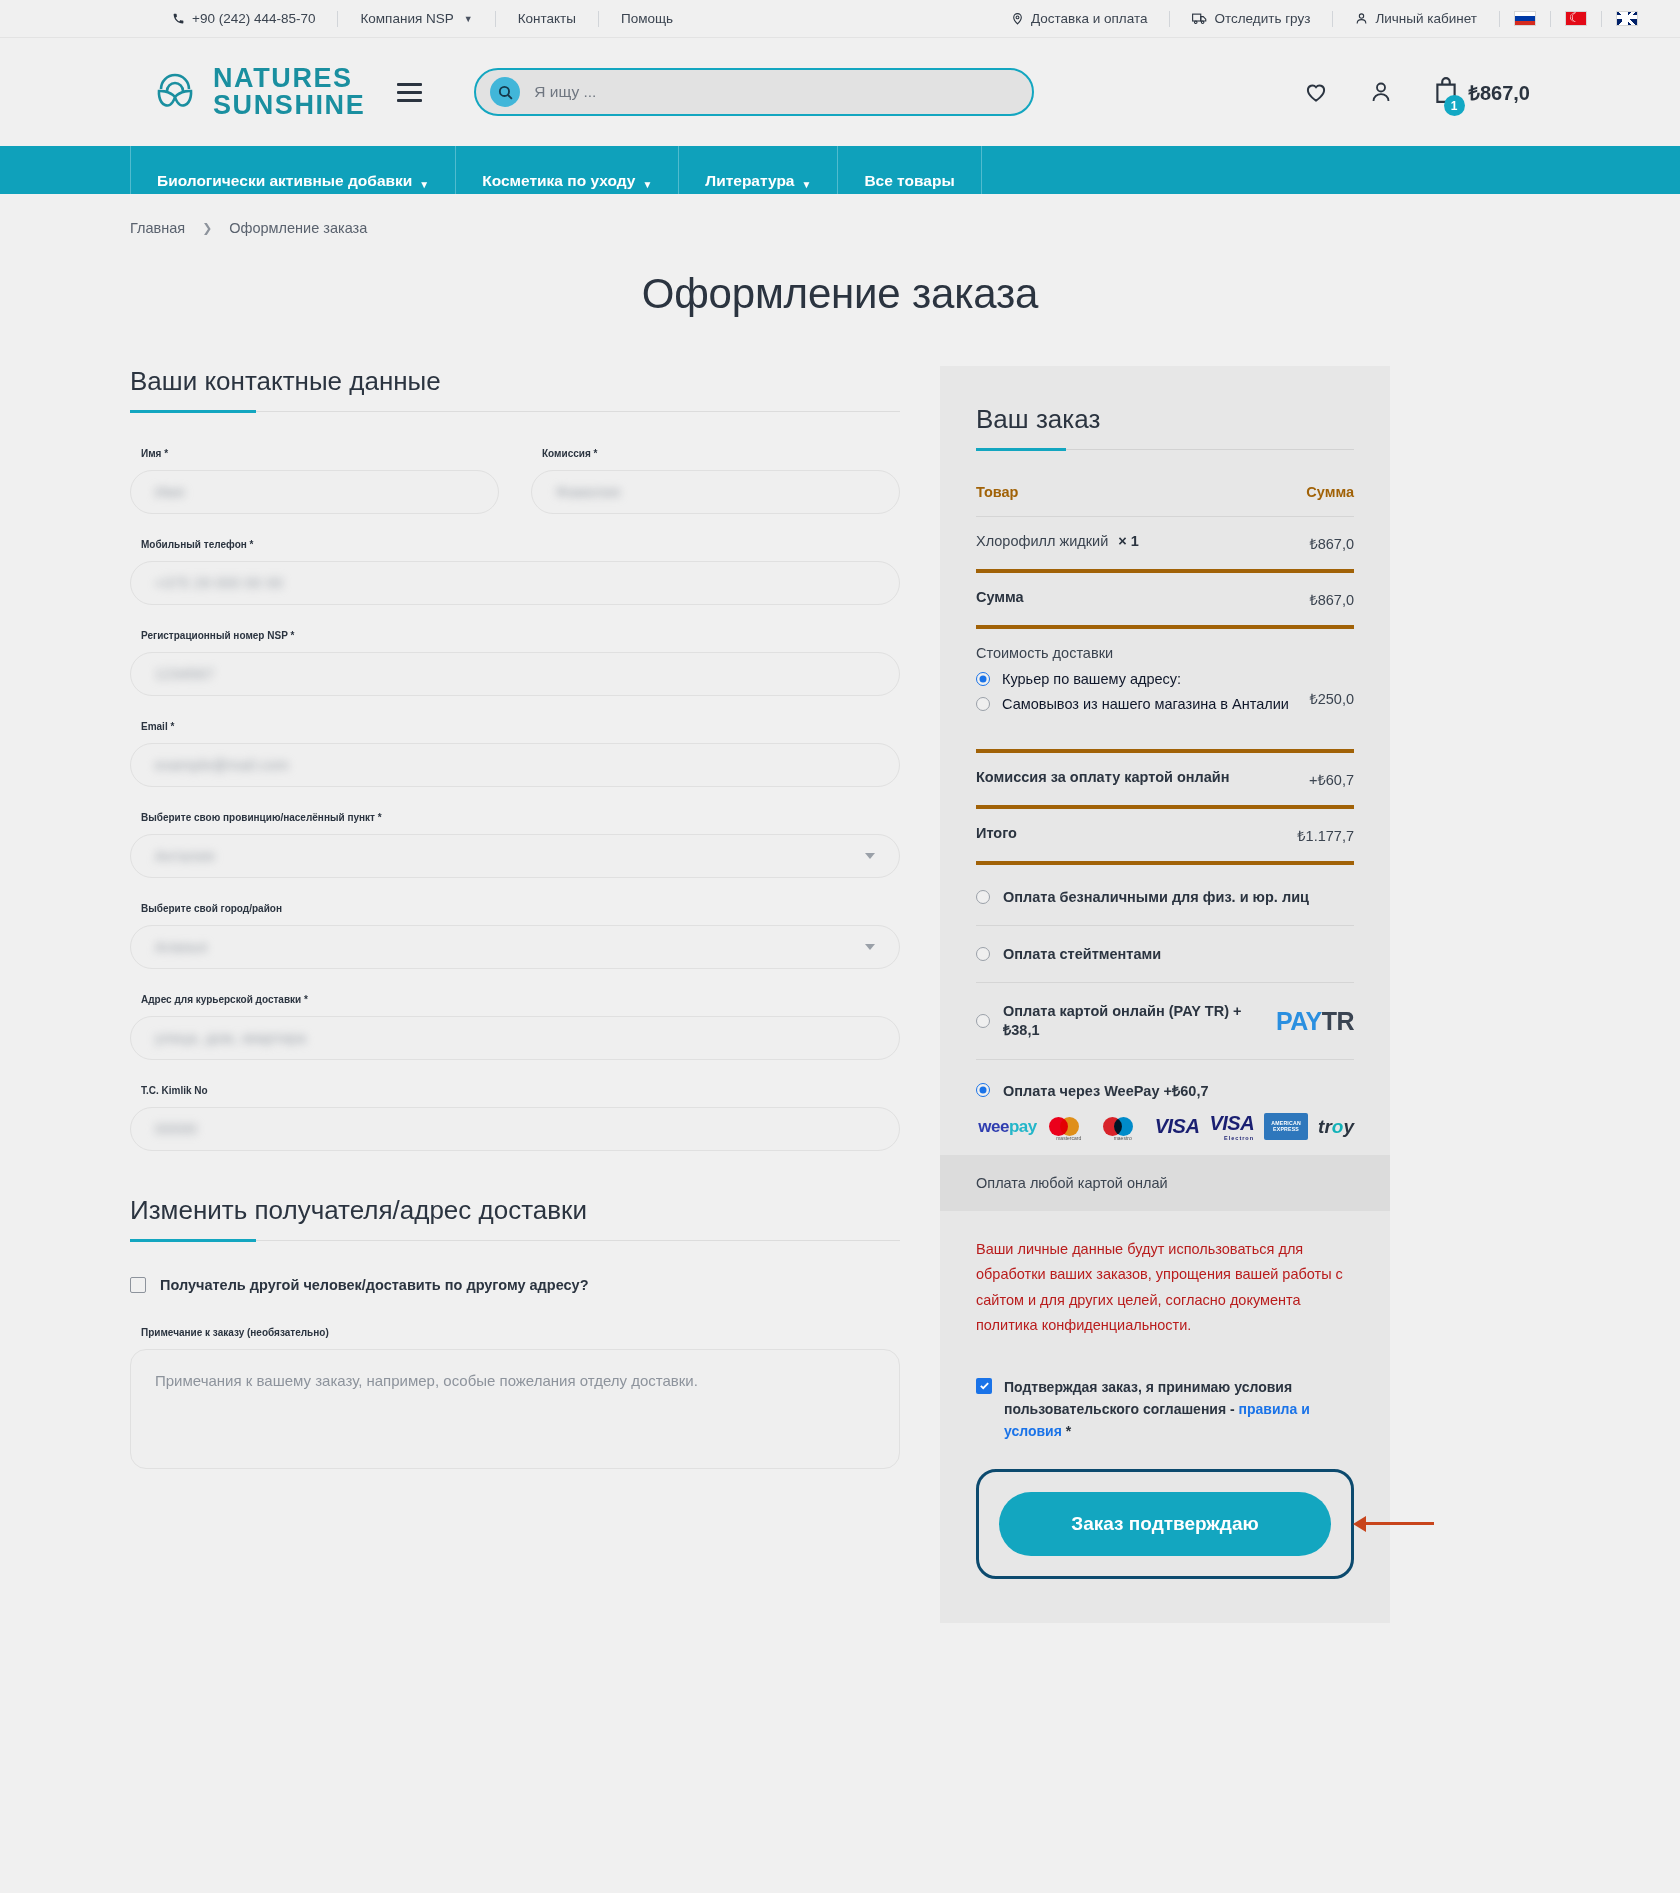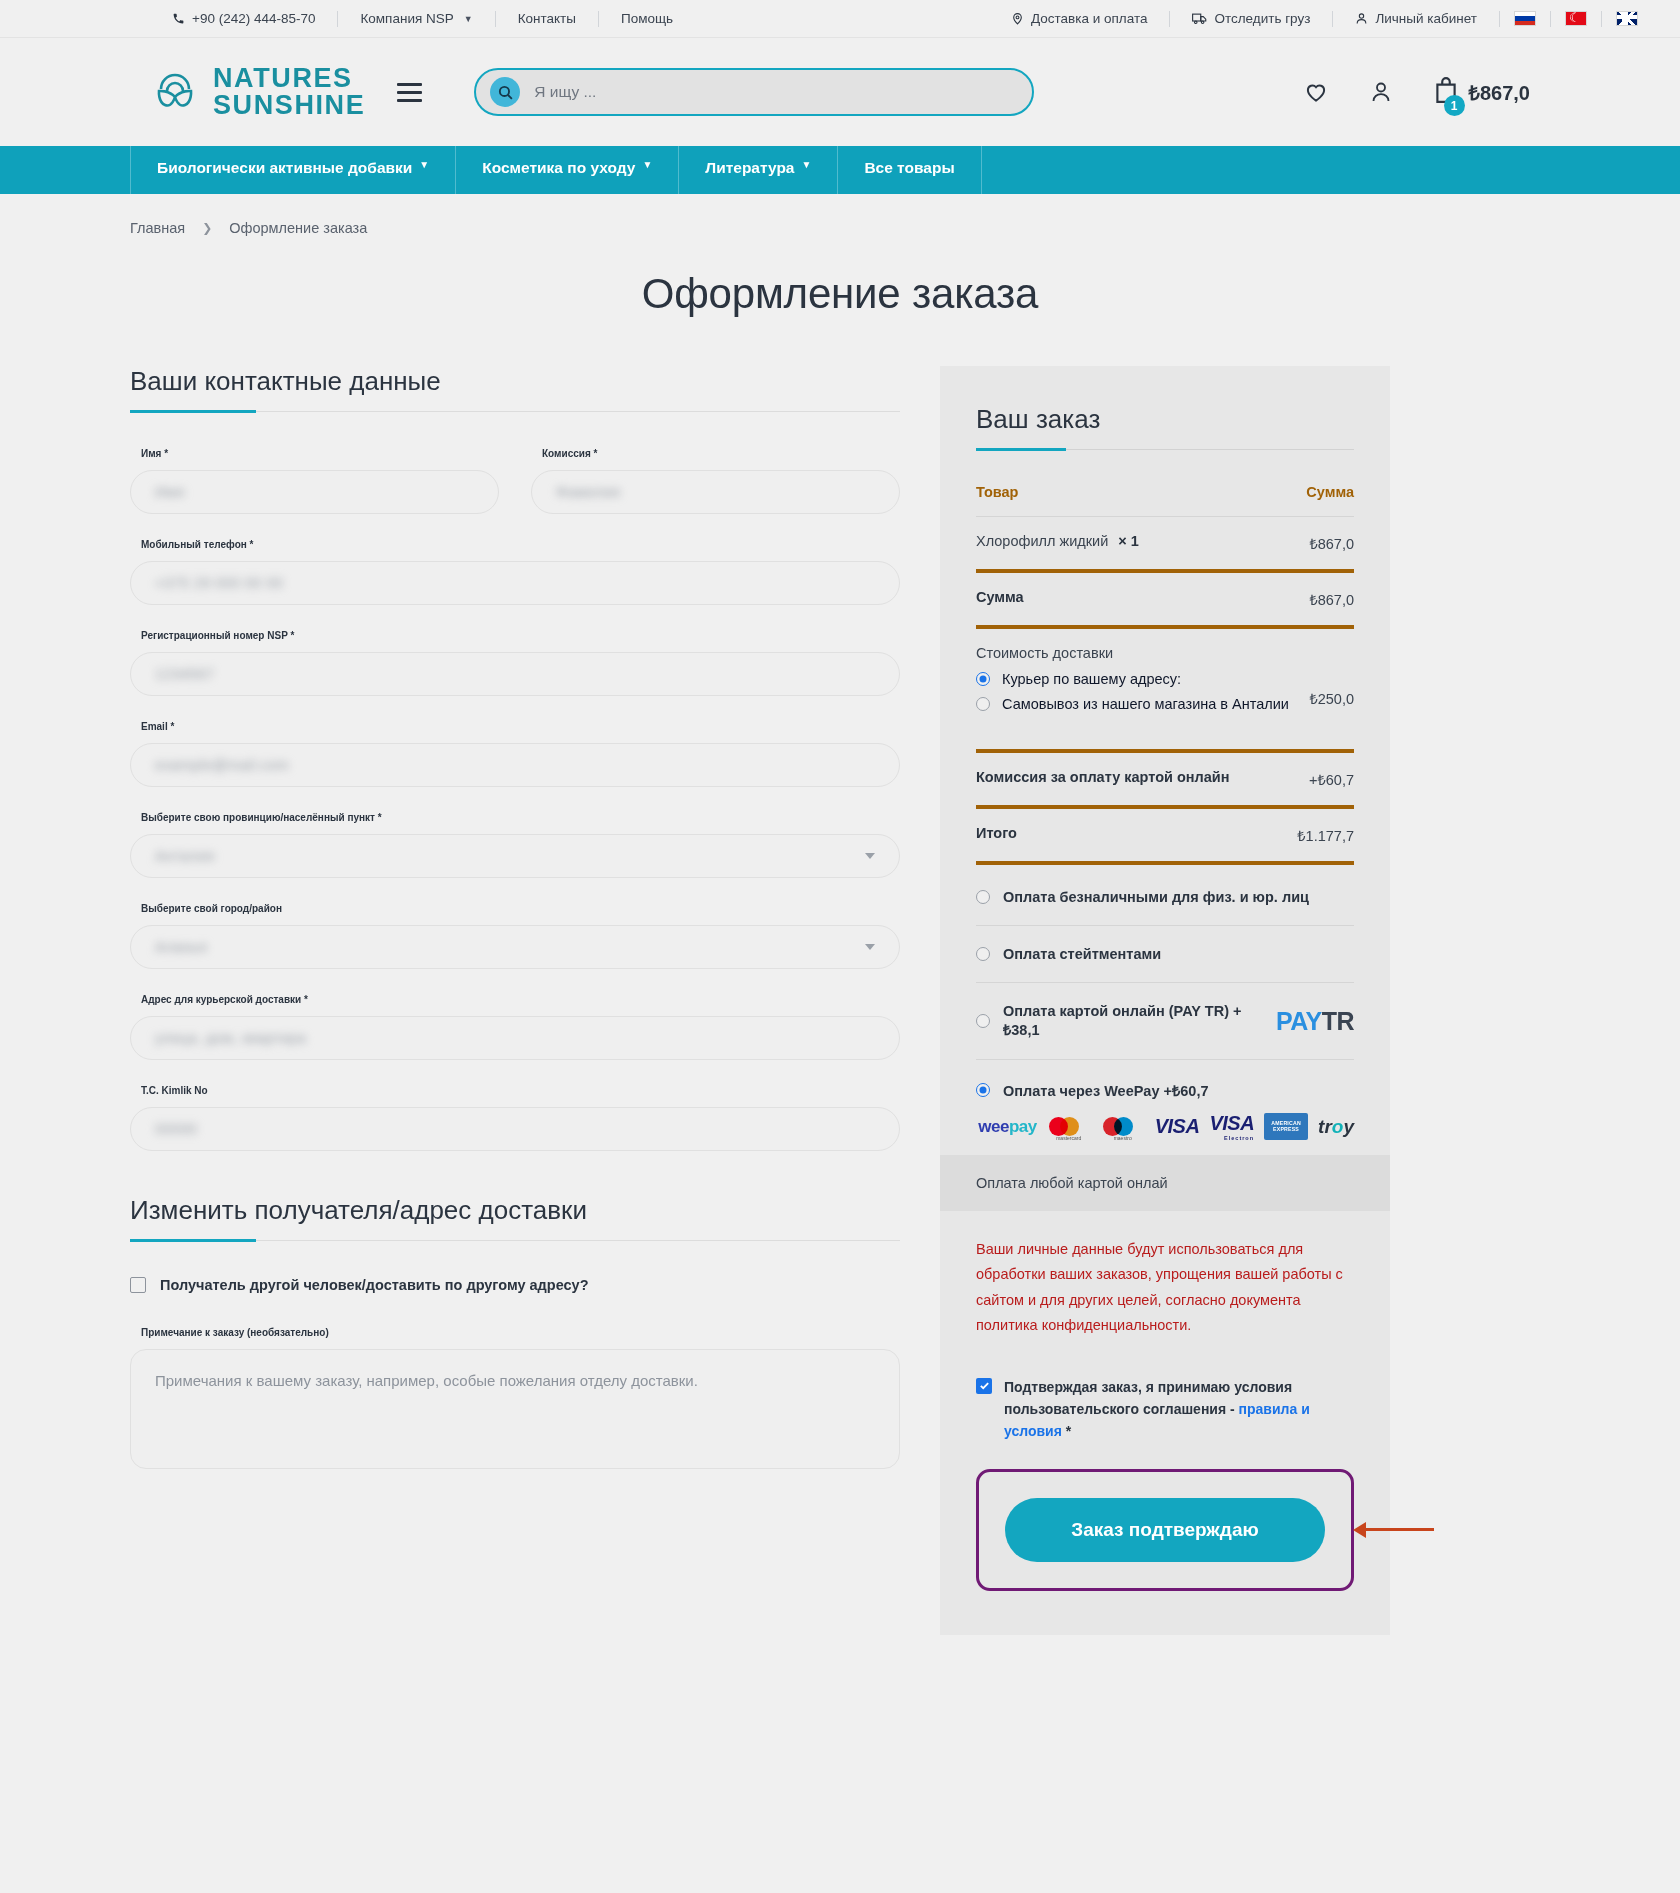--- a/index.html
+++ b/index.html
@@ -95,22 +95,22 @@
     display:flex; align-items:center; justify-content:center;
   }
   .cart-total { font-size:20px; font-weight:700; color:#2b3440; }
 
   
   .nav {
     background:#0fa1bb; height:48px; display:flex; align-items:stretch;
   }
   .nav-inner { margin-left:130px; display:flex; align-items:stretch; }
   .nav-item {
-    display:flex; align-items:flex-start; gap:7px;
-    padding: 13px 26px; color:#fff; font-size:15.5px; font-weight:700;
+    display:flex; align-items:flex-end; gap:7px;
+    padding: 4px 26px; color:#fff; font-size:15.5px; font-weight:700;
     border-right: 1px solid rgba(255,255,255,0.28);
     cursor:pointer; white-space:nowrap;
   }
   .nav-item:first-child { border-left:1px solid rgba(255,255,255,0.28); }
   .nav-caret { font-size:10px; }
 
   
   .crumbs {
     margin: 26px 0 0 130px; font-size:14.5px; color:#5a626e;
     display:flex; align-items:center; gap:17px;
@@ -241,21 +241,21 @@
   .terms { display:flex; gap:12px; align-items:flex-start; margin-bottom:26px; }
   .terms .cbx {
     width:16px;height:16px;border-radius:2px;background:#1a73e8;flex:0 0 auto;margin-top:2px;
     display:flex;align-items:center;justify-content:center;
   }
   .terms .cbx svg { display:block; }
   .terms-text { font-size:14px; font-weight:700; line-height:1.6; color:#2b3440; }
   .terms-text a { color:#1a73e8; text-decoration:none; }
 
   .cta-box {
-    border: 3px solid #701a75; border-radius: 14px; padding: 26px;
+    border: 3px solid #0c4a6e; border-radius: 20px; padding: 20px;
     position:relative;
   }
   .cta {
     width:100%; height:64px; border-radius:34px; border:none;
     background:#13a6c0; color:#fff; font-size:19px; font-weight:700;
     cursor:pointer; font-family:"Liberation Sans", sans-serif;
   }
   .arrow-ann {
     position:absolute; left: 100%; top: 50%; transform: translateY(-50%);
     display:flex; align-items:center; margin-left: 2px;

